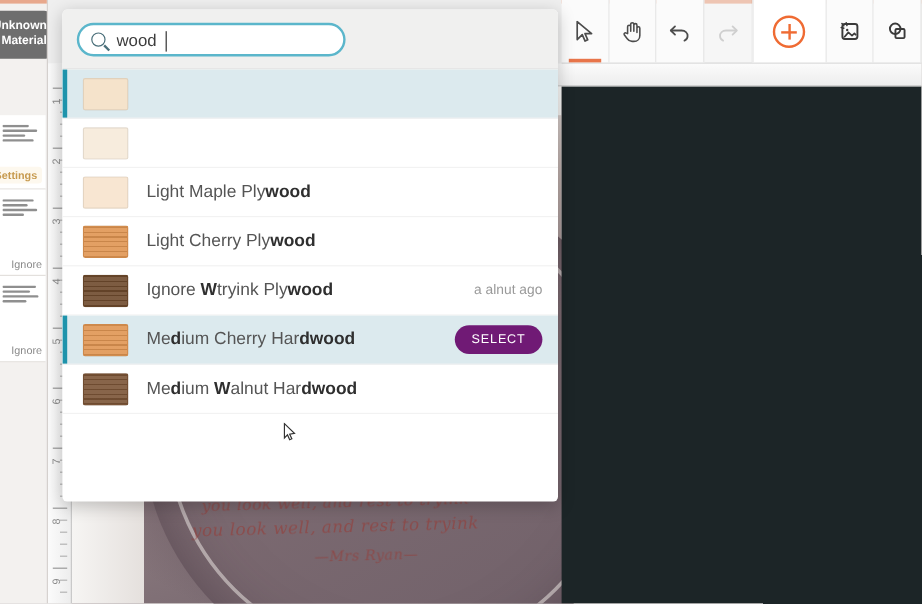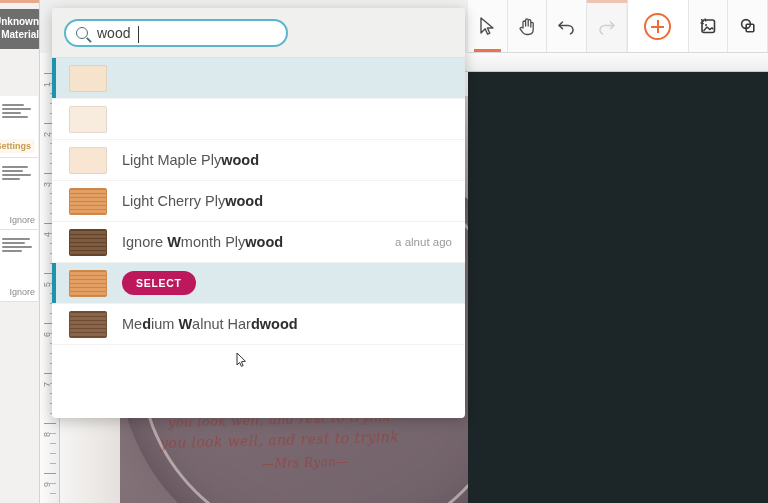--- a/index.html
+++ b/index.html
@@ -210,22 +210,22 @@
       rgba(0,0,0,0.10) 0px, rgba(0,0,0,0.10) 1px,
       rgba(255,255,255,0.10) 1px, rgba(255,255,255,0.10) 4px);
   }
   .r-label {
     font-size: 14.5px; color: #555; flex: 1; white-space: nowrap;
     font-family: "Liberation Sans", sans-serif;
   }
   .r-label b { font-weight: 700; color: #2f2f2f; }
   .r-time { font-size: 11.5px; color: #9a9a9a; margin-right: 13px; }
   .select-btn {
-    background: #be185d; color: #fff; border: none; border-radius: 12px;
-    font-size: 10.5px; font-weight: 700; letter-spacing: .7px;
+    background: #701a75; color: #fff; border: none; border-radius: 12px;
+    font-size: 10.5px; font-weight: 400; letter-spacing: .7px;
     padding: 6px 14px; margin-right: 13px; cursor: pointer;
     font-family: "Liberation Sans", sans-serif;
   }
   #results-footer { height: 40px; background: #fff; }
 
   .cursor-hand {
     position: absolute; left: 236px; top: 352px; width: 14px; height: 17px;
     z-index: 50; pointer-events: none;
   }
 </style>
@@ -431,25 +431,26 @@
       <div class="result-row">
         <div class="swatch" style="background: rgb(248, 230, 210);"></div>
         <div class="r-label"><span>Light Maple Ply</span><b>wood</b></div>
       </div>
       <div class="result-row">
         <div class="swatch grain" style="background: rgb(224, 149, 82);"></div>
         <div class="r-label"><span>Light Cherry Ply</span><b>wood</b></div>
       </div>
       <div class="result-row">
         <div class="swatch grain" style="background: rgb(110, 74, 44);"></div>
-        <div class="r-label"><span>Ignore </span><b>W</b><span>month Ply</span><b>wood</b></div>
+        <div class="r-label"><span>Ignore </span><b>W</b><span>tryink Ply</span><b>wood</b></div>
         <div class="r-time">a alnut ago</div>
       </div>
       <div class="result-row selected">
         <div class="swatch grain" style="background: rgb(224, 149, 82);"></div>
+        <div class="r-label"><span>Me</span><b>d</b><span>ium Cherry Har</span><b>dwood</b></div>
         <button class="select-btn">SELECT</button>
       </div>
       <div class="result-row">
         <div class="swatch grain" style="background: rgb(123, 84, 54);"></div>
         <div class="r-label"><span>Me</span><b>d</b><span>ium </span><b>W</b><span>alnut Har</span><b>dwood</b></div>
       </div>
     </div>
   <div id="results-footer"></div>
 </div>
 

